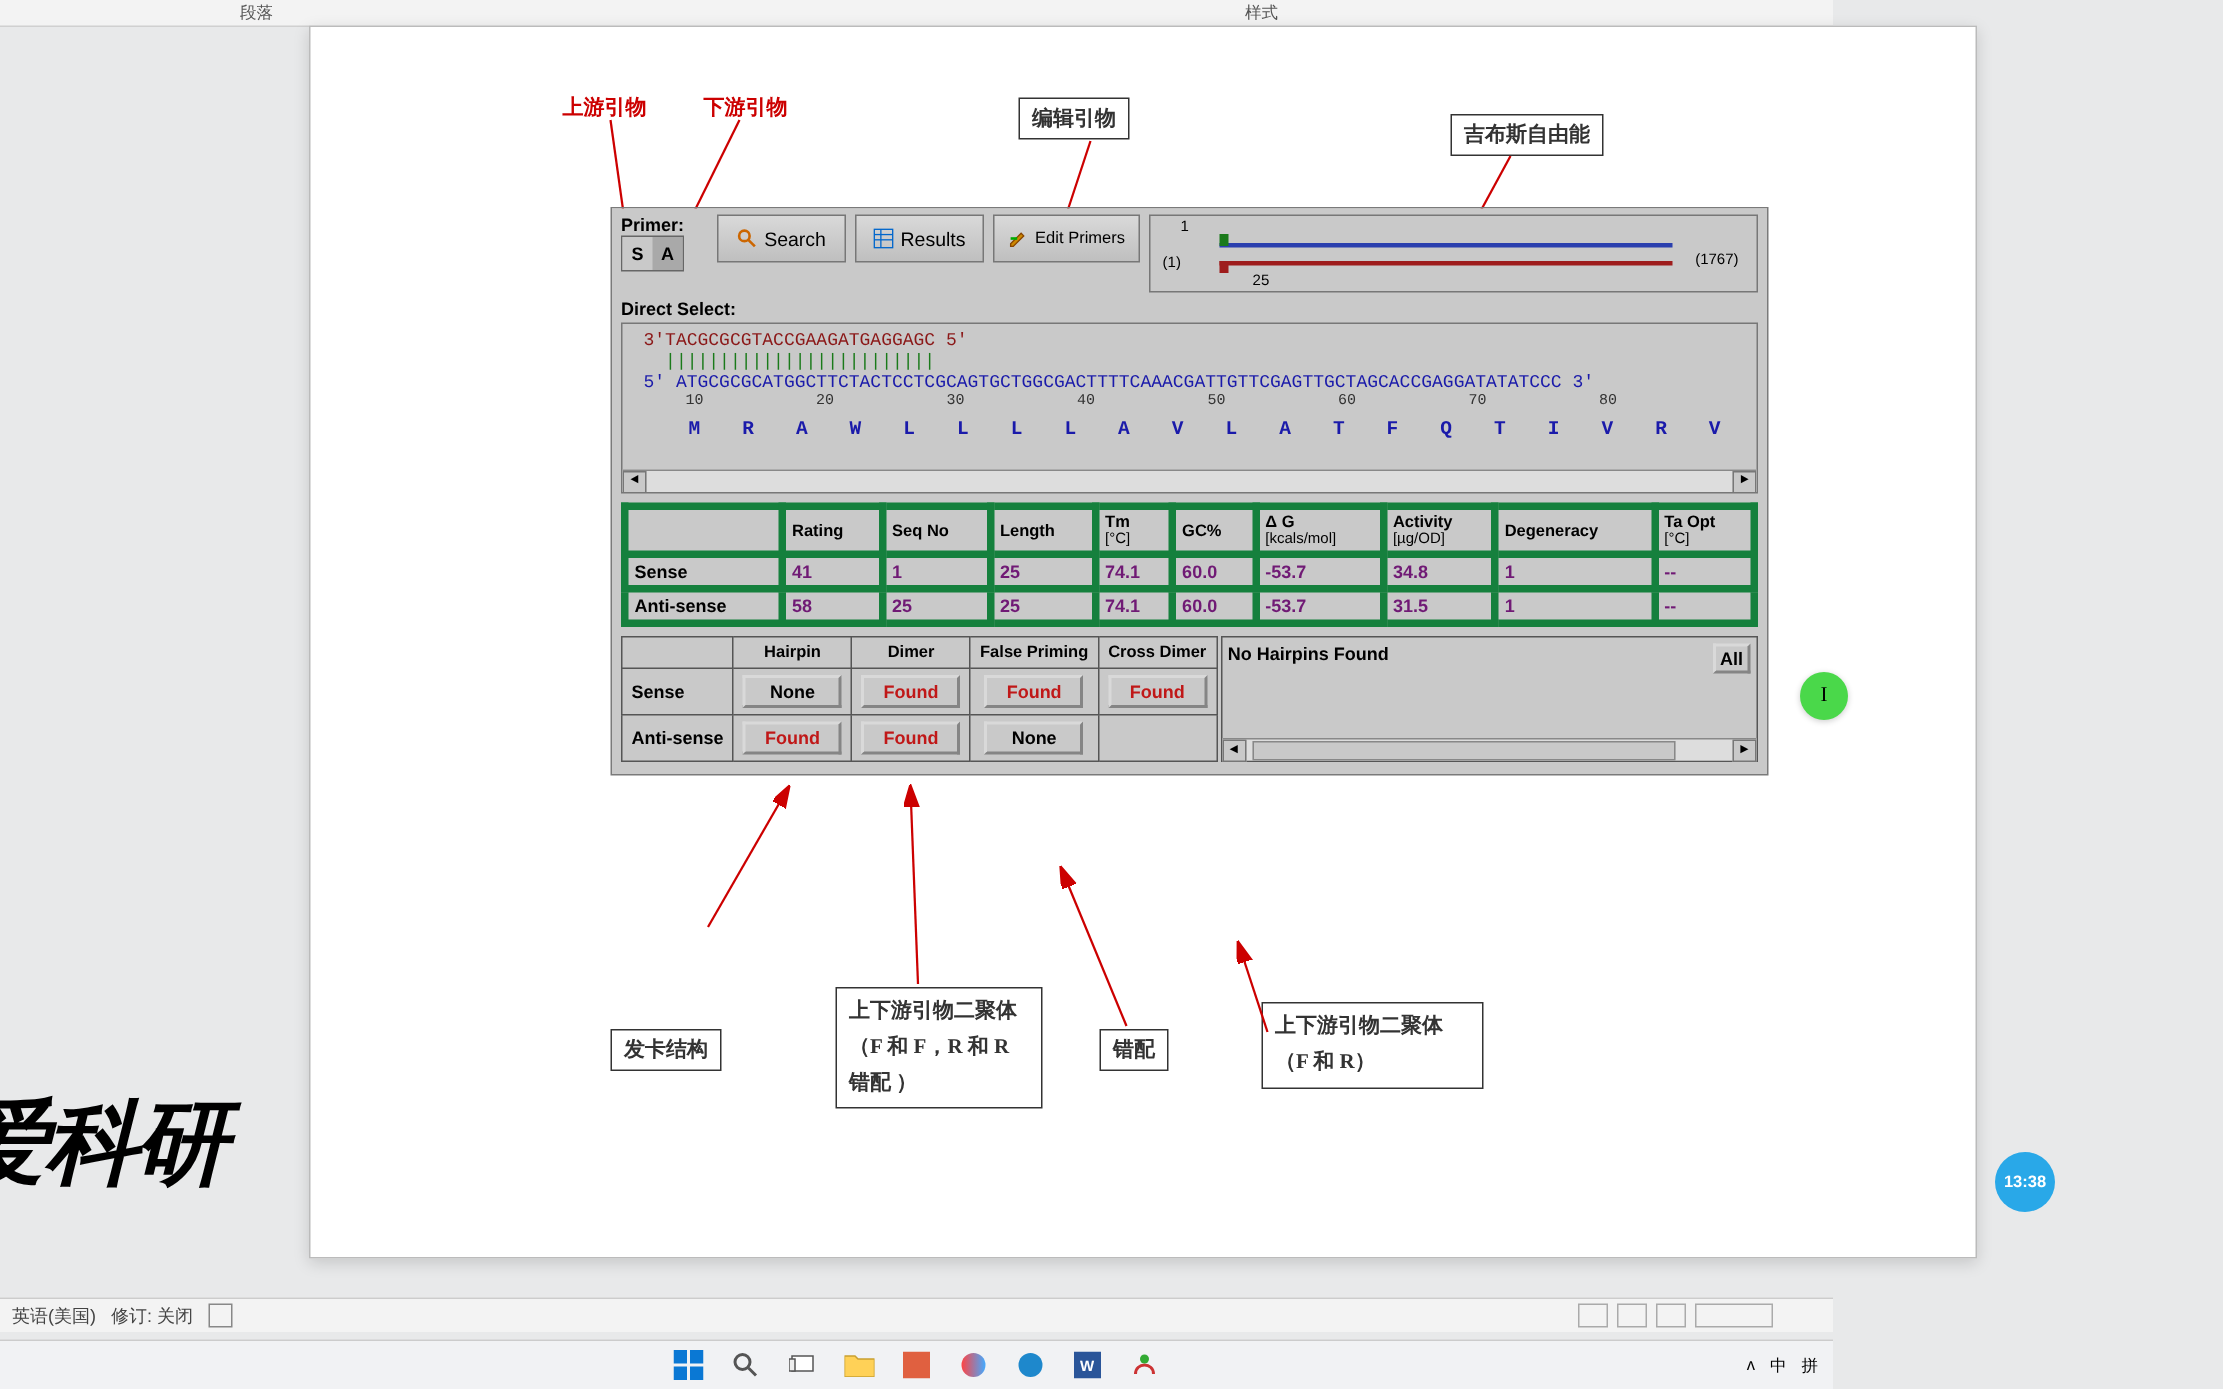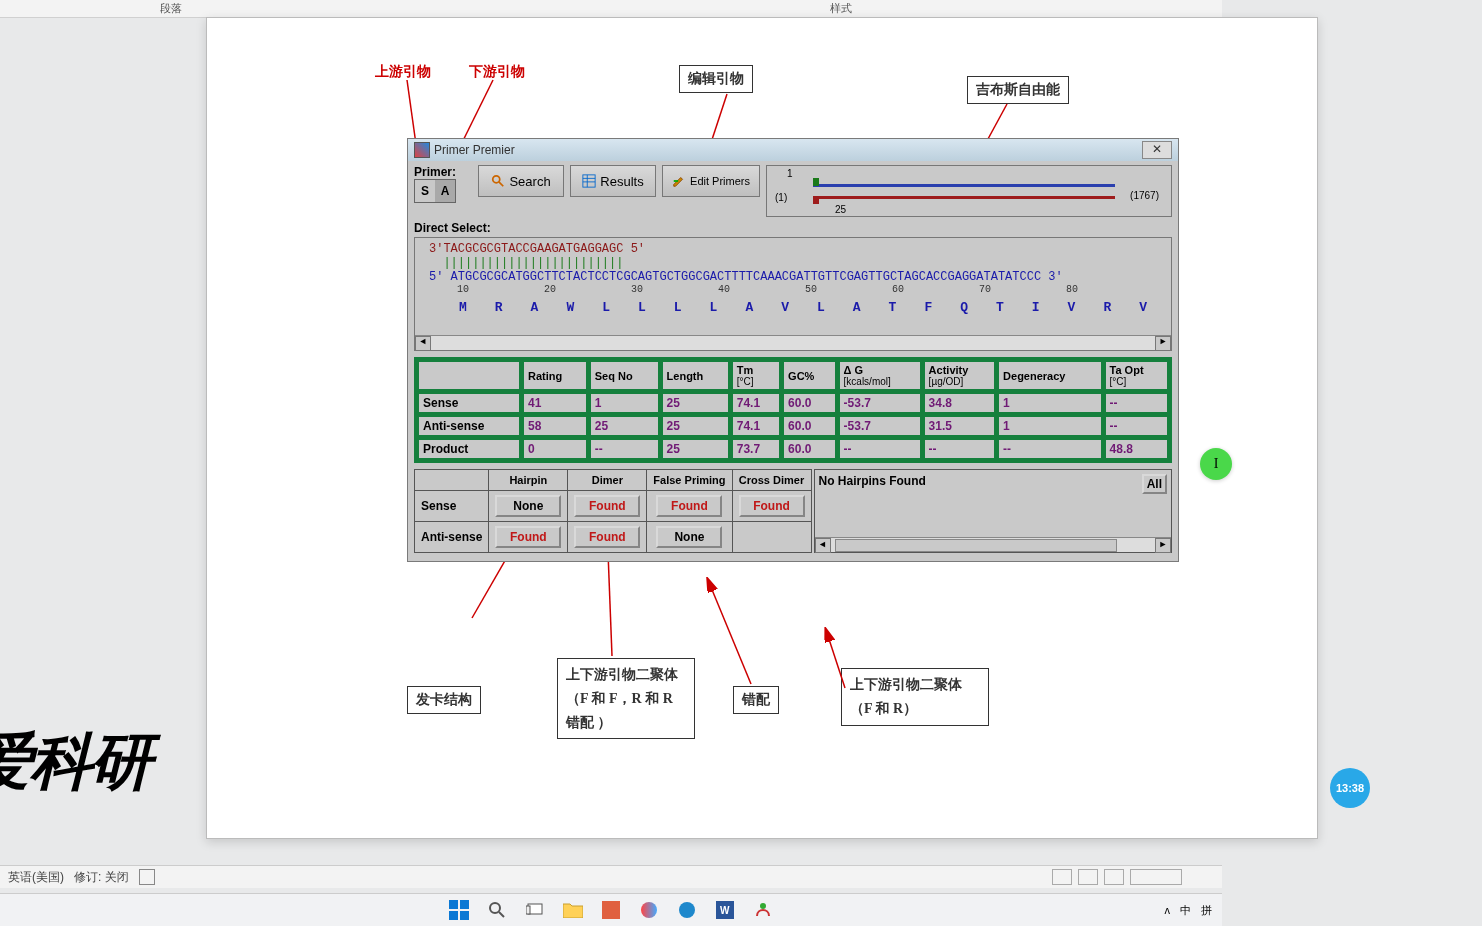--- a/index.html
+++ b/index.html
@@ -127,25 +127,20 @@
       <line x1="286" y1="62" x2="240" y2="155" marker-end="url(#ah)"></line>
       <line x1="520" y1="76" x2="495" y2="152" marker-end="url(#ah)"></line>
       <line x1="800" y1="86" x2="650" y2="362" marker-end="url(#ah)"></line>
       <line x1="265" y1="600" x2="318" y2="508" marker-end="url(#ah)"></line>
       <line x1="405" y1="638" x2="400" y2="508" marker-end="url(#ah)"></line>
       <line x1="544" y1="666" x2="501" y2="562" marker-end="url(#ah)"></line>
       <line x1="638" y1="670" x2="619" y2="612" marker-end="url(#ah)"></line>
     </svg>
 
     <div class="pp-window">
-      <div class="pp-title">
-        <span class="pp-ico"></span>
-        <span>Primer Premier</span>
-        <span class="pp-close">✕</span>
-      </div>
       <div class="pp-body">
         <div class="pp-row1">
           <div>
             <div class="pp-primer-lbl">Primer:</div>
             <div class="sa-group">
               <div class="sa-btn">S</div>
               <div class="sa-btn active">A</div>
             </div>
           </div>
           <div style="width:10px;"></div>
@@ -240,32 +235,20 @@
                 <td class="val">58</td>
                 <td class="val">25</td>
                 <td class="val">25</td>
                 <td class="val">74.1</td>
                 <td class="val">60.0</td>
                 <td class="val">-53.7</td>
                 <td class="val">31.5</td>
                 <td class="val">1</td>
                 <td class="val">--</td>
               </tr>
-              <tr>
-                <td class="lbl">Product</td>
-                <td class="val">0</td>
-                <td class="val">--</td>
-                <td class="val">25</td>
-                <td class="val">73.7</td>
-                <td class="val">60.0</td>
-                <td class="val">--</td>
-                <td class="val">--</td>
-                <td class="val">--</td>
-                <td class="val">48.8</td>
-              </tr>
             </tbody>
         </table>
 
         <div class="struct-row">
           <table class="struct-table">
             <thead>
                 <tr id="st-head">
                   <th></th>
                   <th>Hairpin</th>
                   <th>Dimer</th>

